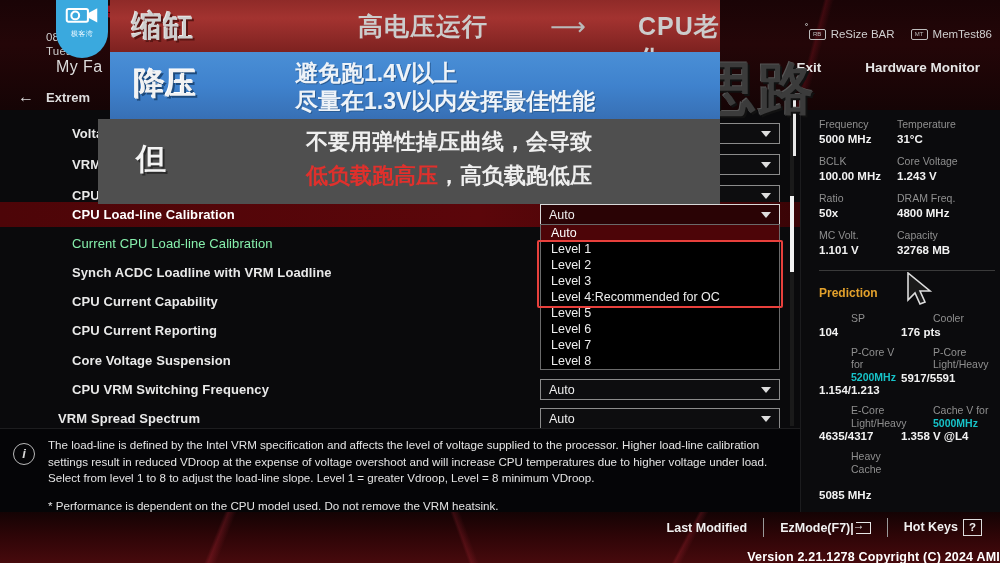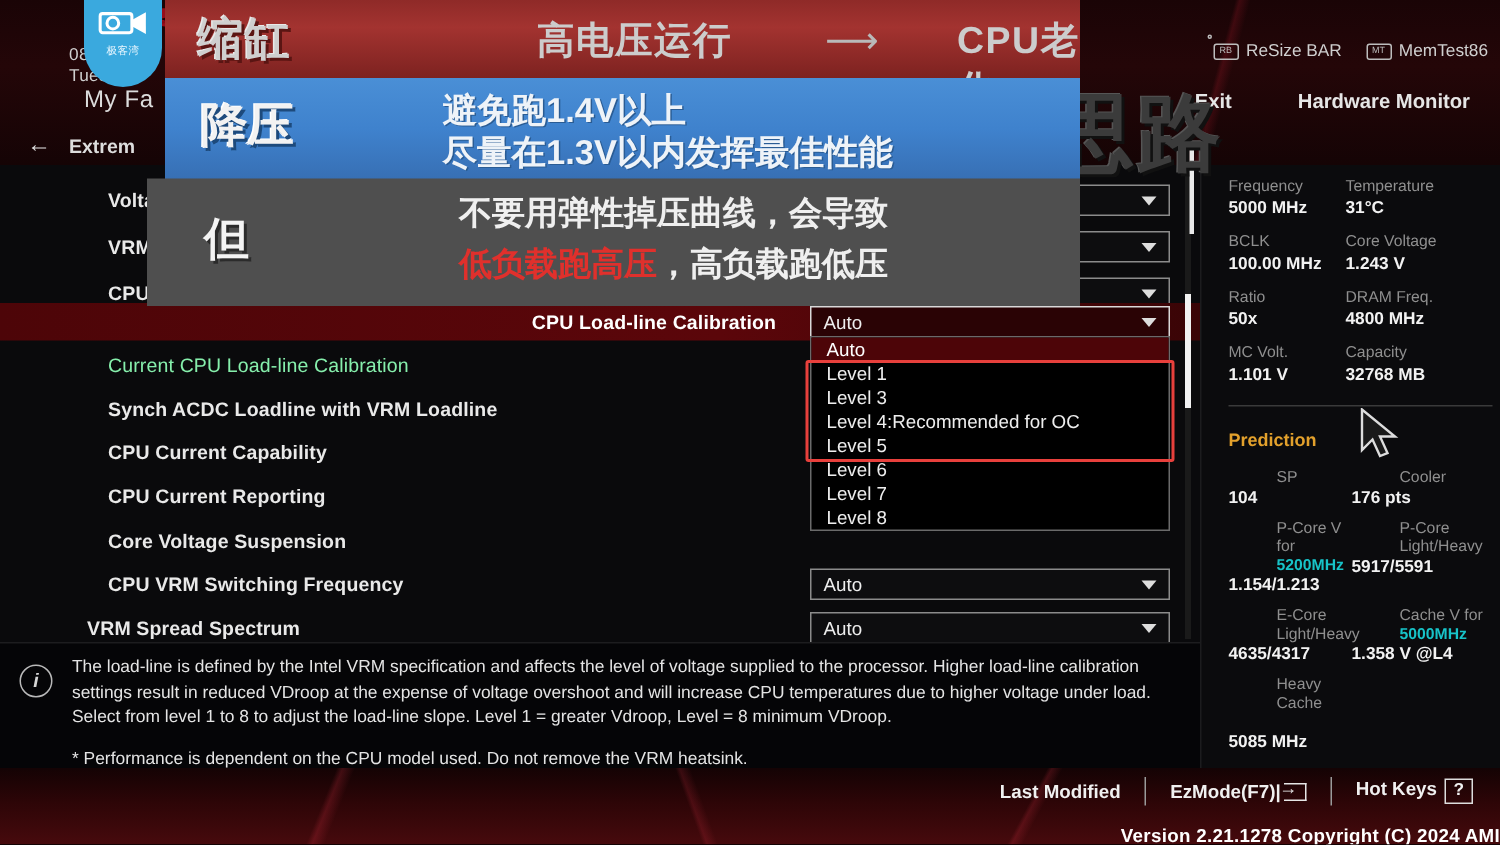--- a/index.html
+++ b/index.html
@@ -42,21 +42,21 @@
 
   .topmenu{ position:absolute; right:20px; top:60px; display:flex; gap:44px;
             font-size:13.5px; font-weight:700; color:#e6e6e6;}
 
   
   .list{ position:absolute; left:0; top:110px; width:800px; height:318px; background:#0a0a0c; }
   .row{ position:absolute; left:0; width:800px; height:29px; display:flex; align-items:center; }
   .row .lbl{ padding-left:72px; font-size:13px; font-weight:700; color:#e9e9e9; letter-spacing:.1px;}
   .row.sub .lbl{ padding-left:58px; }
   .row.dim .lbl{ color:#86efac; font-weight:400; }
-  .row.sel{ background:linear-gradient(90deg,#4d0508 0%,#5b060a 60%,#3a0406 100%);justify-content:center; }
+  .row.sel{ background:linear-gradient(90deg,#4d0508 0%,#5b060a 60%,#3a0406 100%); }
   .row.sel .lbl{ color:#fff; }
 
   .combo{ position:absolute; left:540px; top:4px; width:240px; height:21px;
           border:1px solid #8b8b8b; background:#0d0d0f; display:flex; align-items:center;
           justify-content:space-between; padding:0 8px; font-size:12.5px; color:#eee;}
   .row.sel .combo{ border-color:#d9d9d9; background:#2a0305; }
   .caret{ width:0;height:0;border-left:5px solid transparent;border-right:5px solid transparent;
           border-top:6px solid #ddd;}
 
   
@@ -270,20 +270,21 @@
       <span class="combo">
         <span>Auto</span>
         <span class="caret"></span>
       </span>
     </div>
   </div>
 
   <div class="dd">
     <div class="opt cur">Auto</div>
     <div class="opt">Level 1</div>
+    <div class="opt">Level 2</div>
     <div class="opt">Level 3</div>
     <div class="opt">Level 4:Recommended for OC</div>
     <div class="opt">Level 5</div>
     <div class="opt">Level 6</div>
     <div class="opt">Level 7</div>
     <div class="opt">Level 8</div>
   </div>
   <div class="ddbox"></div>
 
   <div class="sbtrack"></div>

